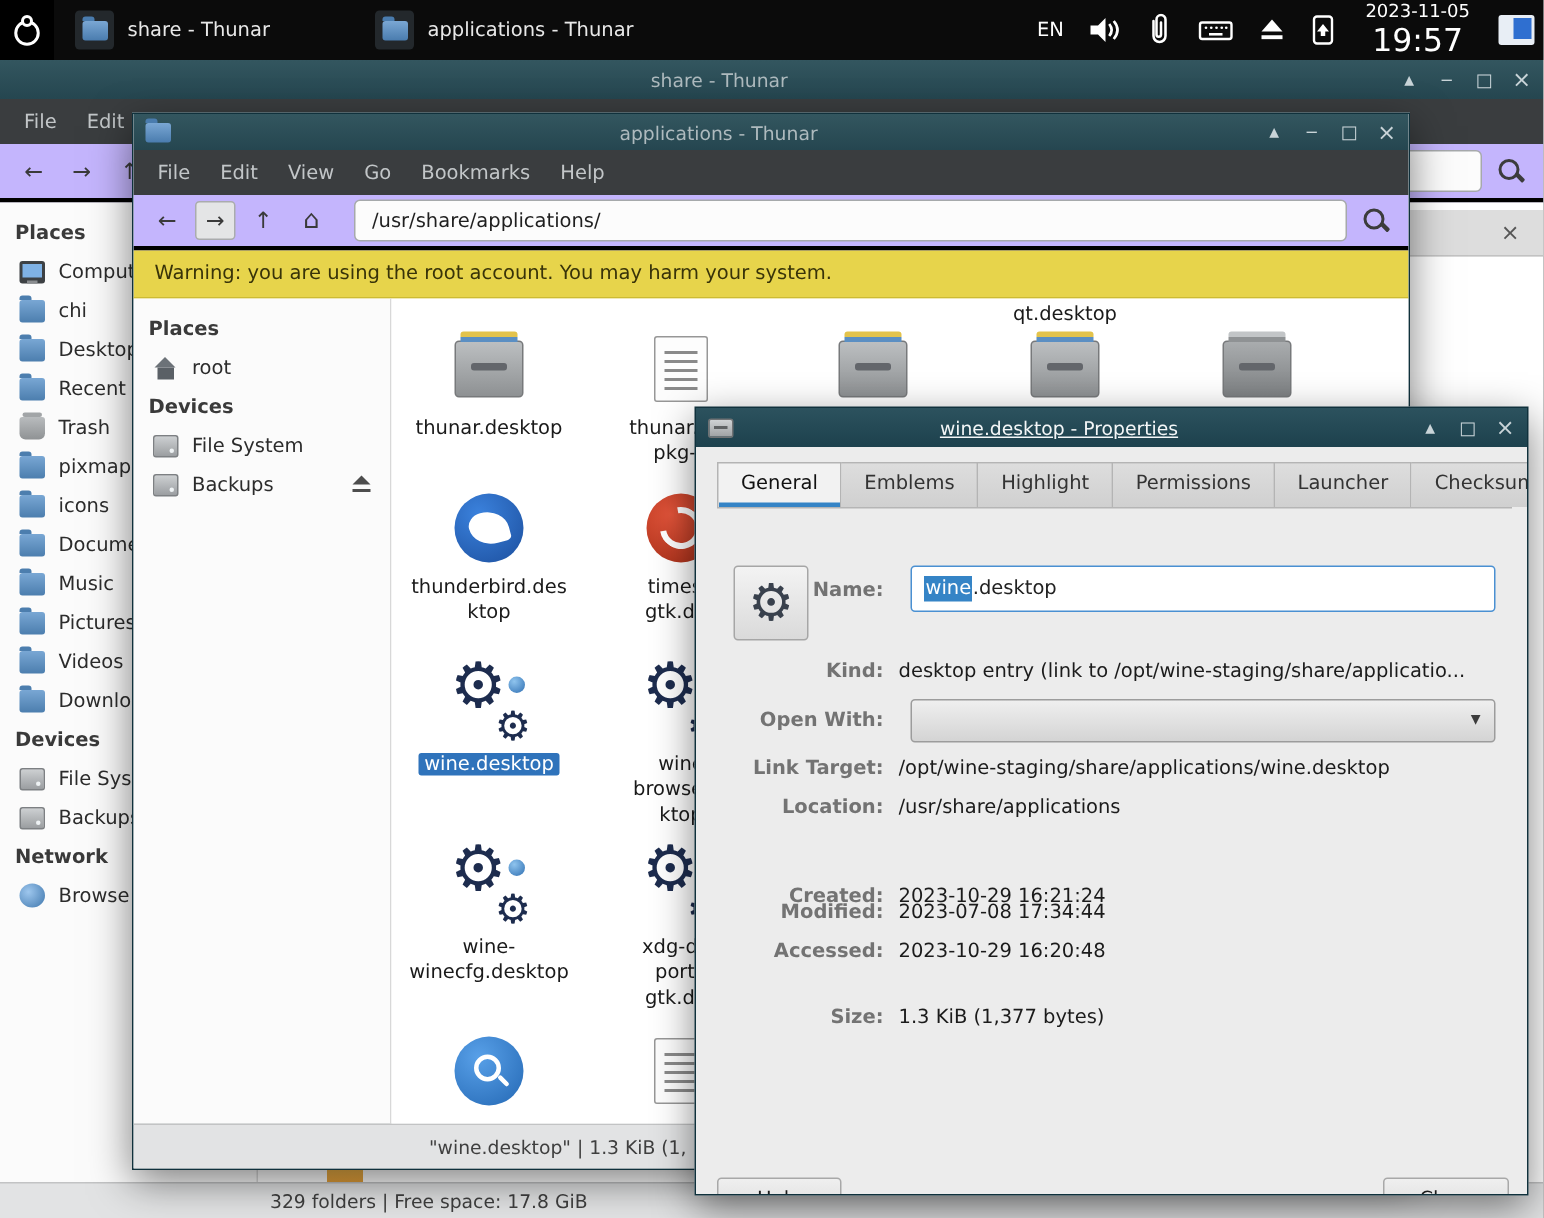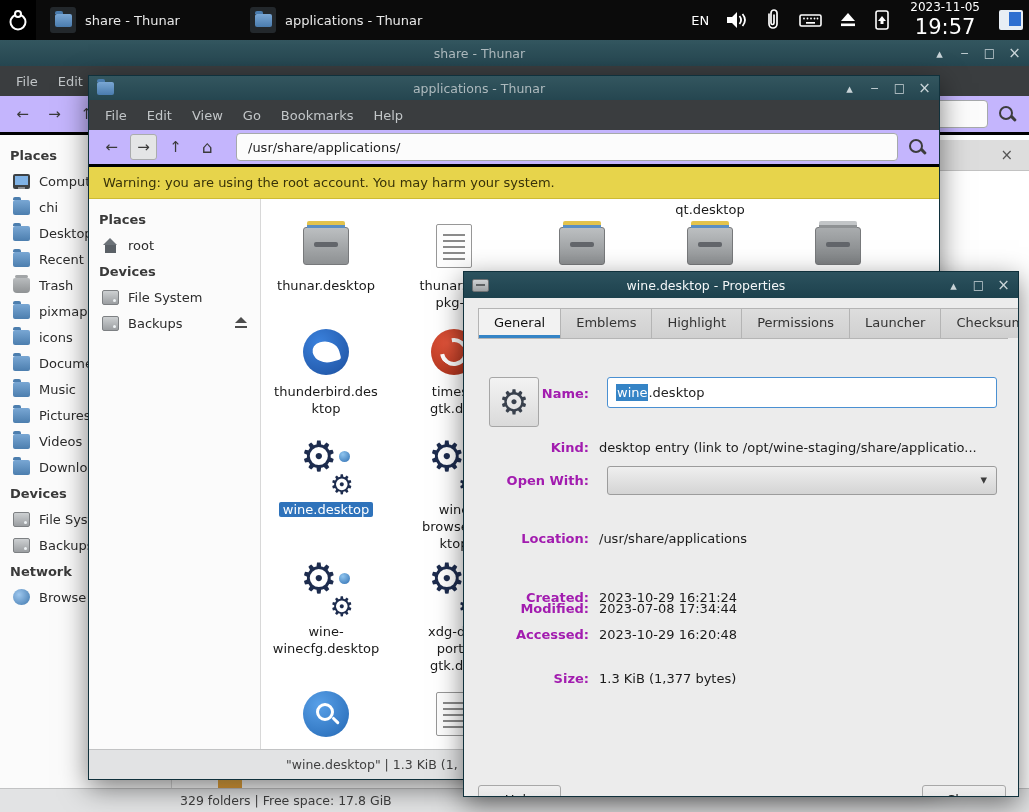--- a/index.html
+++ b/index.html
@@ -24,21 +24,21 @@
   .mini-folder { width:17px; height:13px; background:linear-gradient(#7aa7d4,#4a7cae); border-radius:2px; position:relative; }
   .mini-folder::before { content:""; position:absolute; top:-3px; left:0; width:8px; height:3px; background:#4a7cae; border-radius:2px 2px 0 0; }
   .mini-drawer { width:17px; height:13px; background:linear-gradient(#cfd2d4,#9fa2a4); border:1px solid #6f7274; border-radius:2px; position:relative; }
   .mini-drawer::before { content:""; position:absolute; top:4px; left:3px; right:3px; height:2px; background:#5f6264; }
 
   
   .window { position:absolute; background:#fff; box-shadow:0 8px 26px rgba(0,0,0,.5); border:1px solid #10313c; overflow:hidden; }
   .titlebar { height:26px; background:linear-gradient(#33565f,#254650); position:relative; display:flex; align-items:center; padding:0 8px; flex:none; }
   .titlebar .title { position:absolute; left:40px; right:110px; text-align:center; font-size:12.5px; color:#aebabe;
                      white-space:nowrap; overflow:hidden; }
-  .titlebar.focused .title { color:#f3f6f7; }
+  .titlebar.focused .title { color:#f3f6f7;text-decoration:underline; }
   .win-buttons { position:absolute; right:6px; top:0; height:100%; display:flex; align-items:center; gap:8px; }
   .win-btn { width:17px; height:17px; text-align:center; color:#c9d4d8; font-size:11px; line-height:17px; }
   .gl-shade::before { content:"\25B4"; font-size:13px; }
   .gl-min::before   { content:"\2500"; }
   .gl-max::before   { content:"\25A1"; font-size:12px; }
   .gl-close::before { content:"\00D7"; font-size:15px; }
 
   .menubar { height:30px; background:#3a3d3f; display:flex; align-items:center; padding-left:6px; flex:none; }
   .menubar .mi { color:#c2c6c8; padding:5px 10px; font-size:13px; }
 
@@ -149,21 +149,21 @@
   .tab { padding:6px 15px 0; font-size:13px; color:#333; background:linear-gradient(#dddddd,#d0d0d0);
          border:1px solid #b4b4b4; border-bottom:none; border-left-width:0; }
   .tab:first-child { border-left-width:1px; }
   .tab.active { background:#f2f2f2; color:#111; box-shadow:inset 0 -3px 0 #3584c6; }
 
   .icon-btn { position:absolute; left:25px; top:79px; width:50px; height:50px; background:linear-gradient(#f3f3f3,#dadada);
               border:1px solid #a6a6a6; border-radius:3px; display:flex; align-items:center; justify-content:center; }
   .icon-btn::before { content:"\2699"; font-size:34px; color:#39414d; line-height:1; }
 
   .prow { position:absolute; left:8px; right:16px; display:flex; align-items:flex-start; }
-  .plabel { width:127px; text-align:right; font-weight:bold; color:#a21caf; padding-right:10px; white-space:nowrap; flex:none; }
+  .plabel { width:127px; text-align:right; font-weight:bold; color:#737373; padding-right:10px; white-space:nowrap; flex:none; }
   .pvalue { flex:1; color:#1b1b1b; white-space:nowrap; overflow:hidden; }
 
   .name-entry { position:absolute; left:143px; top:79px; width:390px; height:31px; background:#fff; border:1px solid #4a90d2;
                 border-radius:3px; display:flex; align-items:center; padding:0 8px; font-size:13px; }
   .name-entry .nsel { background:#3584c6; color:#fff; padding:1px 1px; }
   .combo { position:absolute; left:143px; top:168px; width:390px; height:29px; background:linear-gradient(#efefef,#d4d4d4);
            border:1px solid #9c9c9c; border-radius:3px; }
   .combo .arrow { position:absolute; right:9px; top:5px; color:#3c3c3c; font-size:13px; }
   .combo .arrow::before { content:"\25BE"; }
 
@@ -489,20 +489,24 @@
       <span class="pvalue">desktop entry (link to /opt/wine-staging/share/applicatio...</span>
     </div>
 
     <div class="prow" style="top:175px;">
         <span class="plabel">Open With:</span>
       </div>
     <div class="combo">
         <span class="arrow"></span>
       </div>
 
+    <div class="prow" style="top:207px;">
+      <span class="plabel">Link Target:</span>
+      <span class="pvalue">/opt/wine-staging/share/applications/wine.desktop</span>
+    </div>
     <div class="prow" style="top:233px;">
       <span class="plabel">Location:</span>
       <span class="pvalue">/usr/share/applications</span>
     </div>
 
     <div class="prow" style="top:292px;">
       <span class="plabel">Created:</span>
       <span class="pvalue">2023-10-29 16:21:24</span>
     </div>
     <div class="prow" style="top:303px;">

